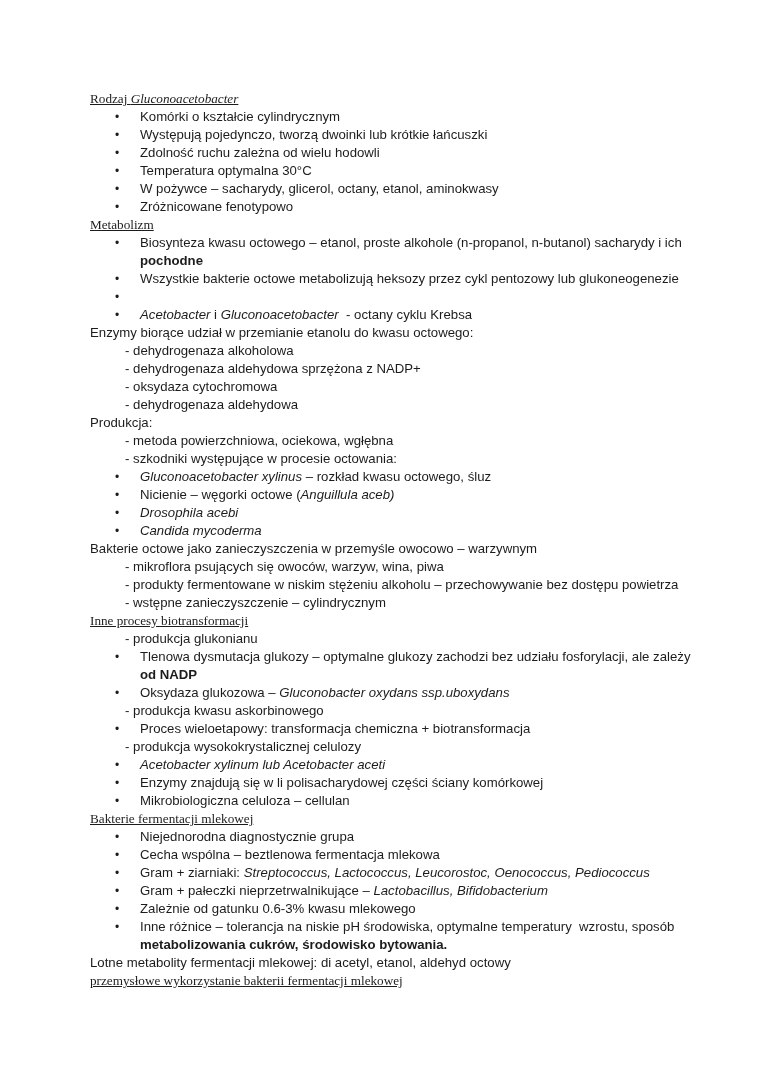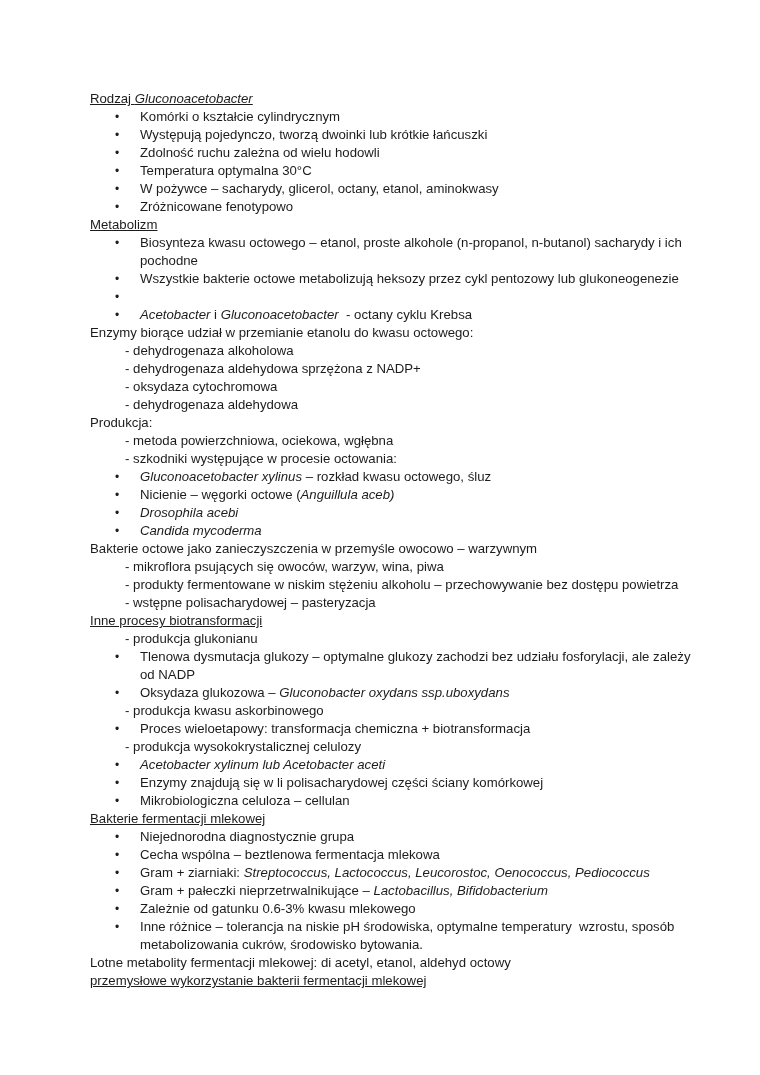--- a/index.html
+++ b/index.html
@@ -22,33 +22,33 @@
     top: 90px;
     width: 600px;
     font-size: 13.2px;
     line-height: 18px;
   }
   .line {
     white-space: pre;
     height: 18px;
   }
   
-  .h { text-decoration: underline; }
+  .h { text-decoration: underline; font-family: Liberation Serif, serif; }
   
   .dash { padding-left: 3px; margin-left: 32px; }
   
   .b { position: relative; padding-left: 50px; }
   .b .marker {
     position: absolute;
     left: 25px;
     top: 0;
     font-size: 12px;
   }
   
-  .cont { padding-left: 50px; }
+  .cont { padding-left: 50px; font-weight: bold; }
   .i { font-style: italic; }
 </style>
 </head>
 <body>
 
 <div class="page">
   <div class="content">
       <div class="line h"><span>Rodzaj </span><span class="i">Gluconoacetobacter</span></div>
       <div class="line b"><span class="marker">•</span><span>Komórki o kształcie cylindrycznym</span></div>
       <div class="line b"><span class="marker">•</span><span>Występują pojedynczo, tworzą dwoinki lub krótkie łańcuszki</span></div>
@@ -70,21 +70,21 @@
       <div class="line p"><span>Produkcja:</span></div>
       <div class="line dash"><span>- metoda powierzchniowa, ociekowa, wgłębna</span></div>
       <div class="line dash"><span>- szkodniki występujące w procesie octowania:</span></div>
       <div class="line b"><span class="marker">•</span><span class="i">Gluconoacetobacter xylinus</span><span> – rozkład kwasu octowego, śluz</span></div>
       <div class="line b"><span class="marker">•</span><span>Nicienie – węgorki octowe (</span><span class="i">Anguillula aceb)</span></div>
       <div class="line b"><span class="marker">•</span><span class="i">Drosophila acebi</span></div>
       <div class="line b"><span class="marker">•</span><span class="i">Candida mycoderma</span></div>
       <div class="line p"><span>Bakterie octowe jako zanieczyszczenia w przemyśle owocowo – warzywnym</span></div>
       <div class="line dash"><span>- mikroflora psujących się owoców, warzyw, wina, piwa</span></div>
       <div class="line dash"><span>- produkty fermentowane w niskim stężeniu alkoholu – przechowywanie bez dostępu powietrza</span></div>
-      <div class="line dash"><span>- wstępne polisacharydowej – pasteryzacja</span></div>
+      <div class="line dash"><span>- wstępne zanieczyszczenie – cylindrycznym</span></div>
       <div class="line h"><span>Inne procesy biotransformacji</span></div>
       <div class="line dash"><span>- produkcja glukonianu</span></div>
       <div class="line b"><span class="marker">•</span><span>Tlenowa dysmutacja glukozy – optymalne glukozy zachodzi bez udziału fosforylacji, ale zależy</span></div>
       <div class="line cont"><span>od NADP</span></div>
       <div class="line b"><span class="marker">•</span><span>Oksydaza glukozowa – </span><span class="i">Gluconobacter oxydans ssp.uboxydans</span></div>
       <div class="line dash"><span>- produkcja kwasu askorbinowego</span></div>
       <div class="line b"><span class="marker">•</span><span>Proces wieloetapowy: transformacja chemiczna + biotransformacja</span></div>
       <div class="line dash"><span>- produkcja wysokokrystalicznej celulozy</span></div>
       <div class="line b"><span class="marker">•</span><span class="i">Acetobacter xylinum lub Acetobacter aceti</span></div>
       <div class="line b"><span class="marker">•</span><span>Enzymy znajdują się w li polisacharydowej części ściany komórkowej</span></div>

